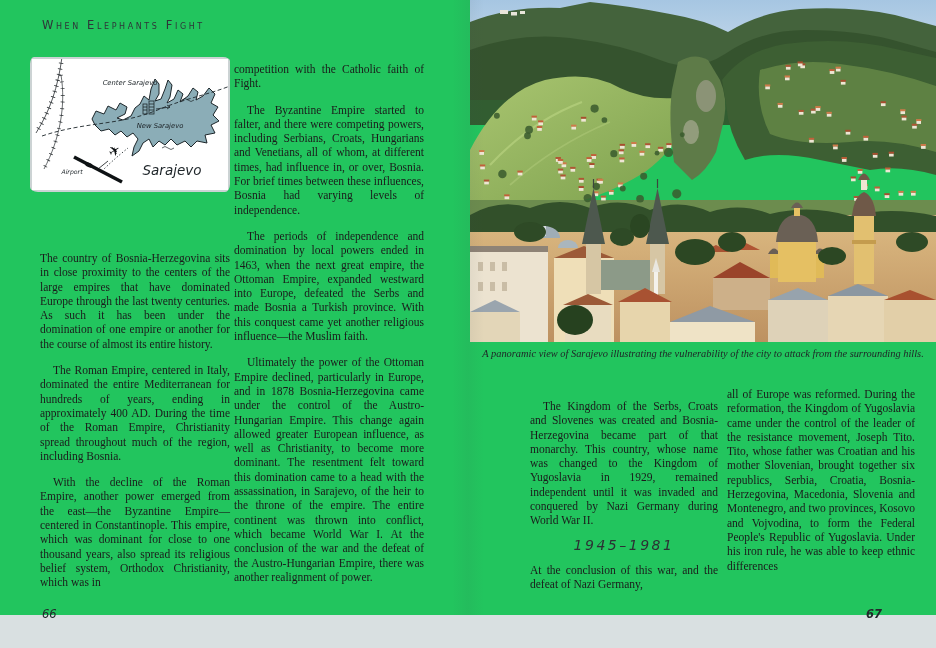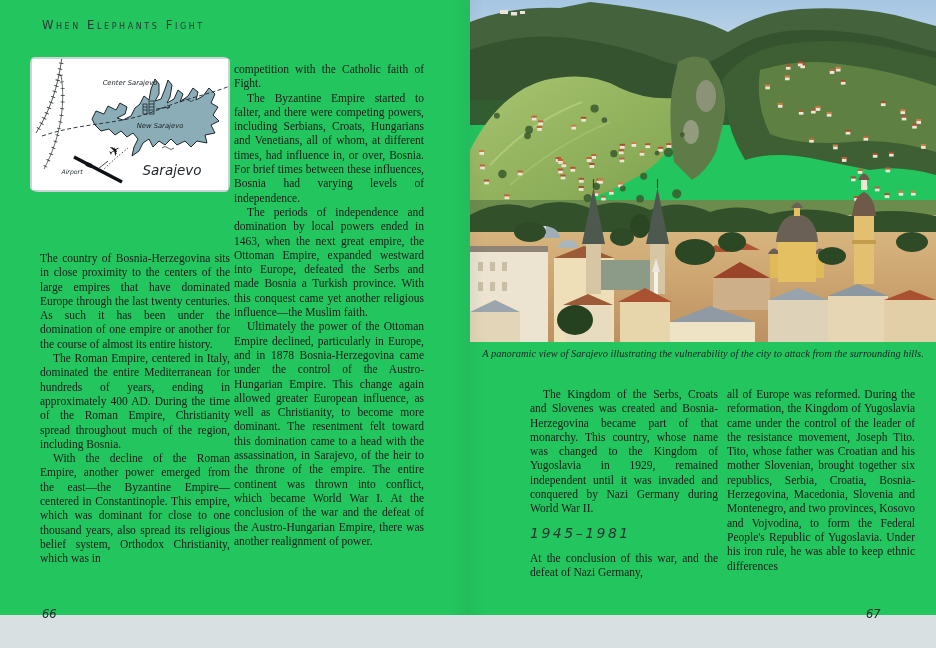--- a/index.html
+++ b/index.html
@@ -31,40 +31,40 @@
     box-sizing:content-box;
   }
   .section-heading{
     position:absolute;left:30px;top:203px;width:200px;
     text-align:center;font-size:16.5px;line-height:1.12;
     letter-spacing:0.4px;font-weight:500;
   }
   .section-heading span{display:block;}
   .col{position:absolute;text-align:justify;font-size:11.5px;line-height:14.3px;}
   .col p{margin:0;}
-  .col p.ind{text-indent:13px;}
+  .col p.ind{text-indent:13px;margin-top:12px;}
   #lcol1{left:40px;top:251px;width:190px;}
   #lcol2{left:234px;top:62px;width:190px;}
   #rcol1{left:530px;top:387px;width:188px;}
   #rcol2{left:727px;top:387px;width:188px;}
   .pagenum{
     position:absolute;font-family:"DejaVu Sans", sans-serif;font-style:italic;
     font-size:11.5px;color:#24292c;
   }
   #pn66{left:42px;top:607px;}
-  #pn67{left:866px;top:607px;}
+  #pn67{left:866px;top:607px;font-weight:bold;}
   .photo{position:absolute;left:470px;top:0;width:466px;height:342px;overflow:hidden;}
   .photo svg{display:block;}
   .photo-caption{
     position:absolute;left:470px;top:348px;width:466px;
     text-align:center;font-style:italic;font-size:10.4px;color:#1f2326;
     font-family:"Liberation Serif", serif;
   }
   .date-heading{
-    display:block;
+    display:block;text-align:center;
     font-size:14px;letter-spacing:2.5px;
     margin:10px 0 11px 0;text-indent:0;
   }
   .map-label{font-family:"DejaVu Sans", sans-serif;font-style:italic;fill:#1d2428;}
 </style>
 </head>
 <body>
 
 <div class="spread">
 

